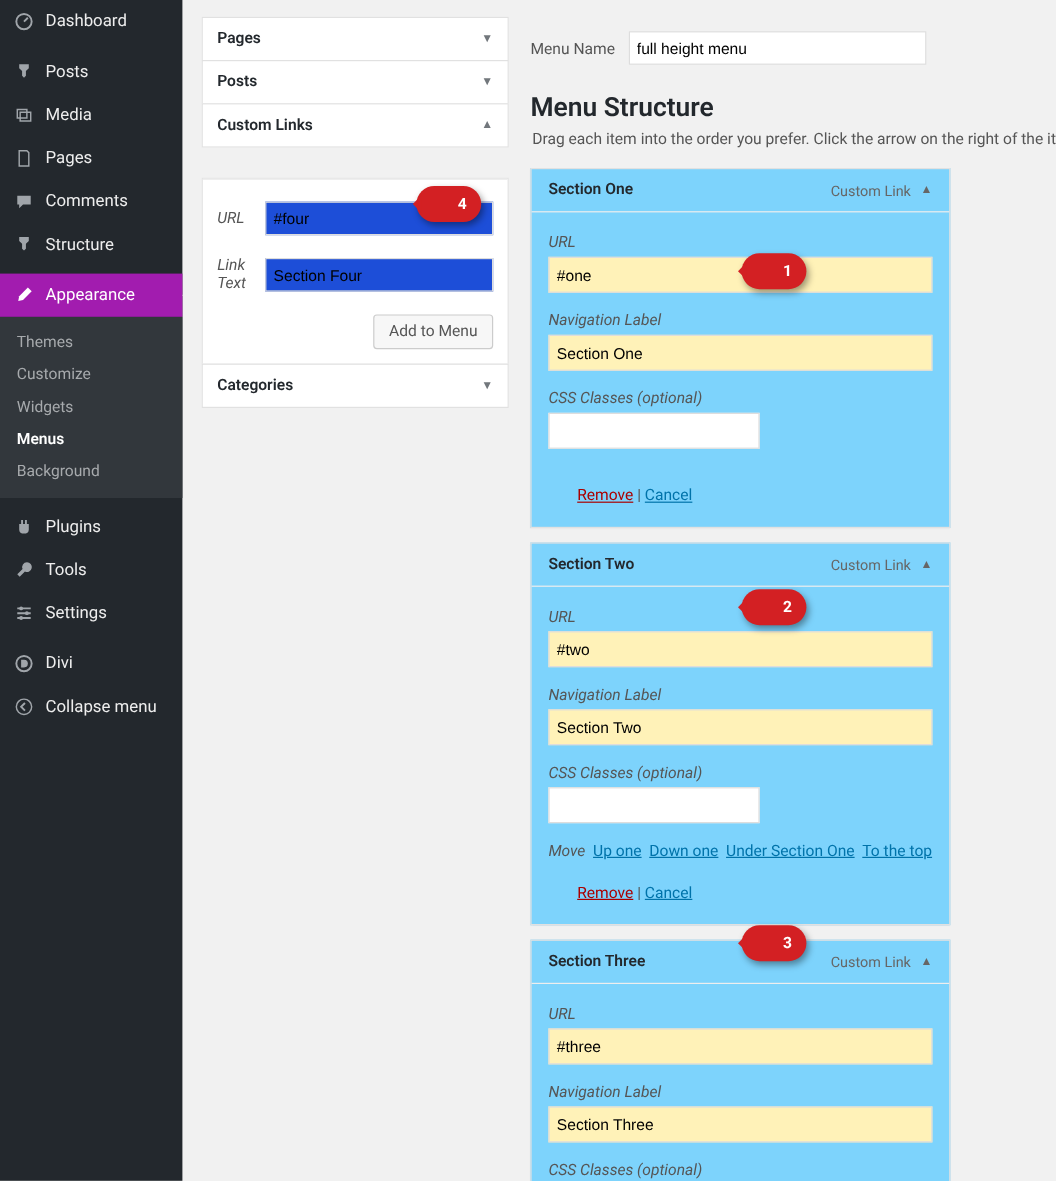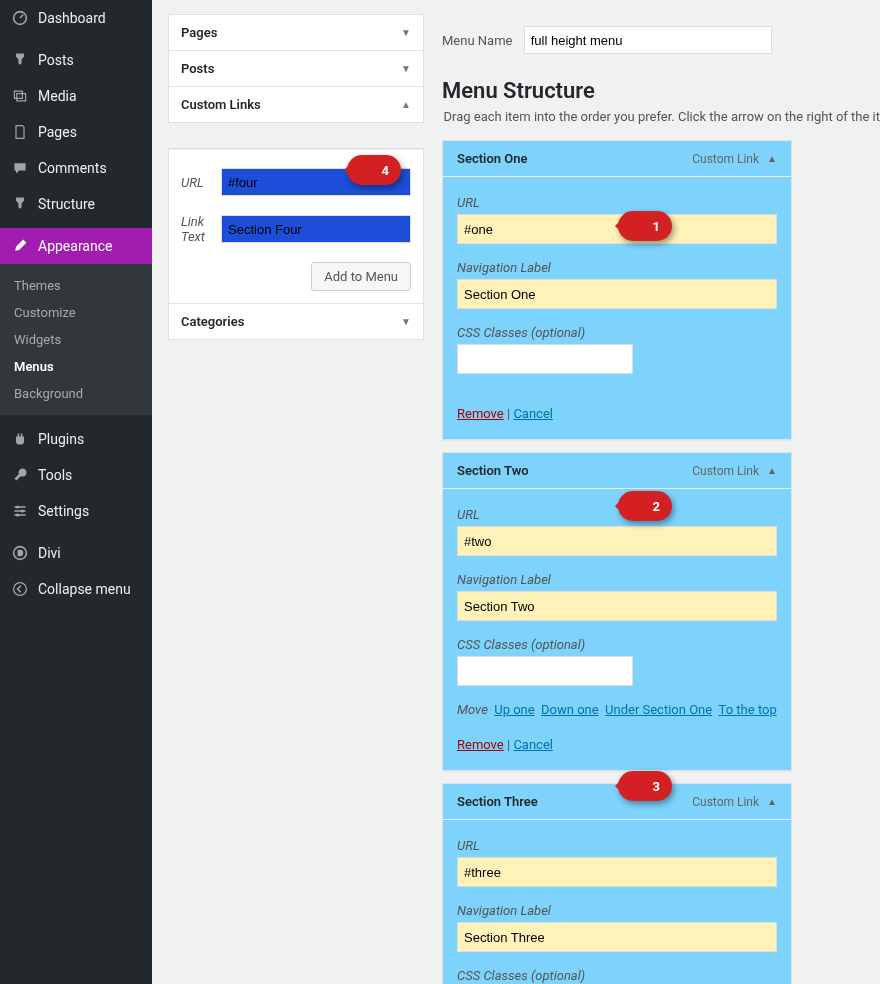--- a/index.html
+++ b/index.html
@@ -114,21 +114,21 @@
   }
   .mi-title { font-weight:600; color:#23282d;}
   .mi-type { color:#666; font-size:12px; display:flex; align-items:center; gap:8px;}
   .mi-body { padding: 14px 14px 18px;}
   .field-lbl { font-style:italic; color:#555; margin: 4px 0 4px;}
   .field-in { width:100%; height:28px; border:1px solid #ddd; padding:14px 6px; font-size:13px; margin-bottom:12px;}
   .field-in.hl { background:#fff2b8;}
   .field-in.narrow { width:176px;}
   .move-row { color:#555; font-style:italic; margin-top:4px;}
   .move-row a, .mi-foot a { color:#0073aa; text-decoration:underline; cursor:pointer; font-style:normal;}
-  .mi-foot { margin-top:20px;}
+  .mi-foot { margin-top:20px;margin-left:24px;}
   .mi-foot .rm { color:#a00;}
   .mi-foot .sep { color:#555;}
   
   .callout {
     position:absolute;
     width:54px; height:30px;
     background:#d32023;
     border-radius:15px;
     color:#fff; font-weight:bold;
     display:flex; align-items:center; justify-content:flex-end;

